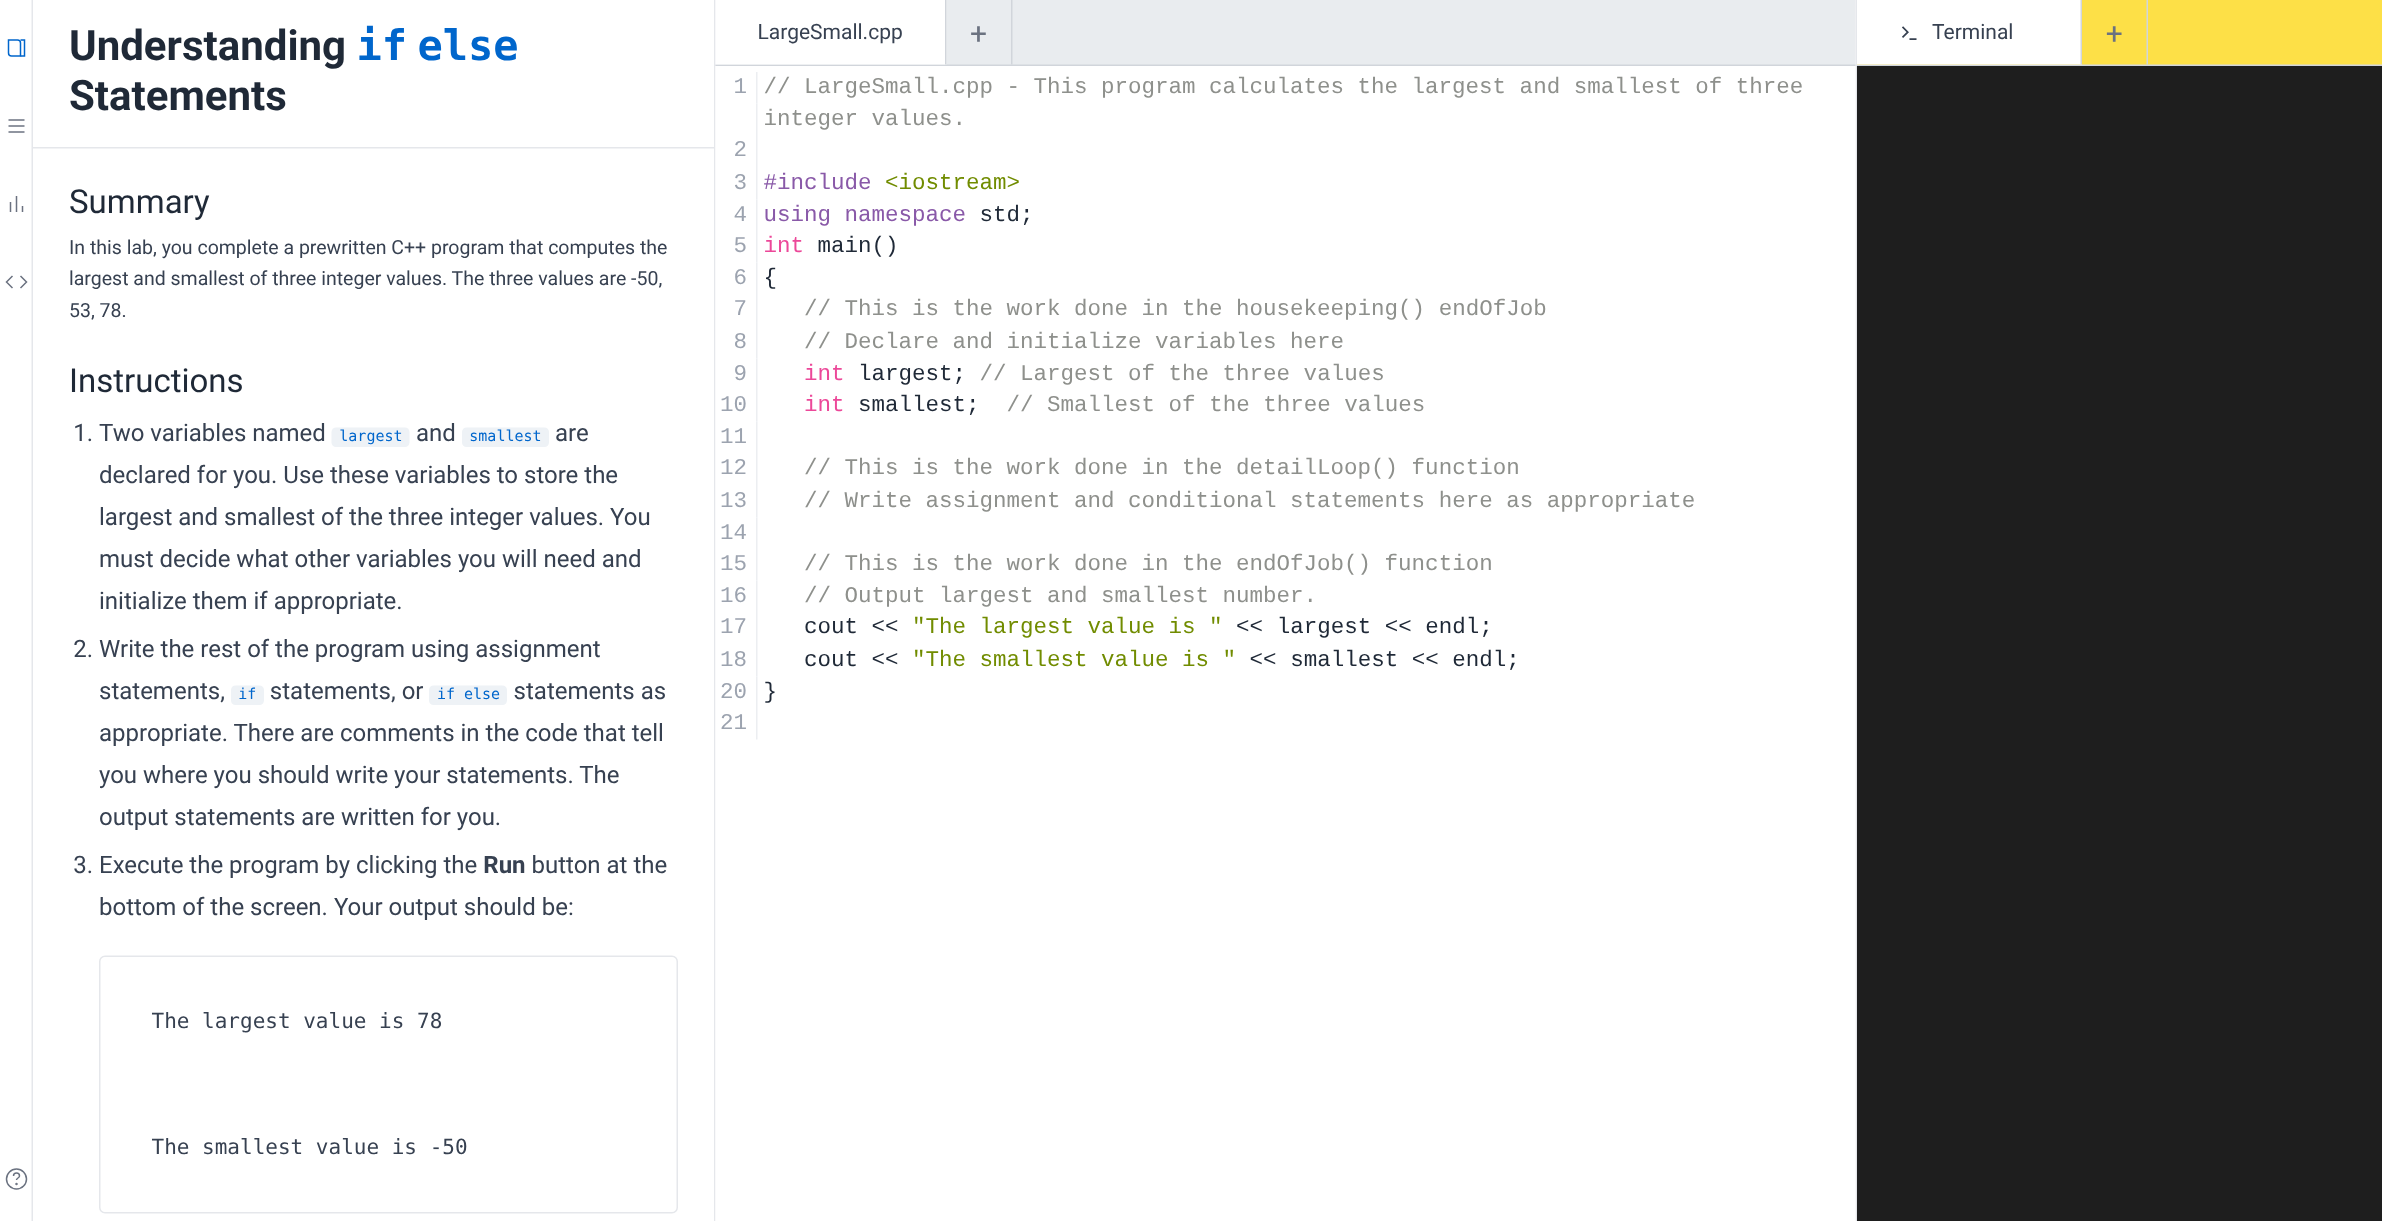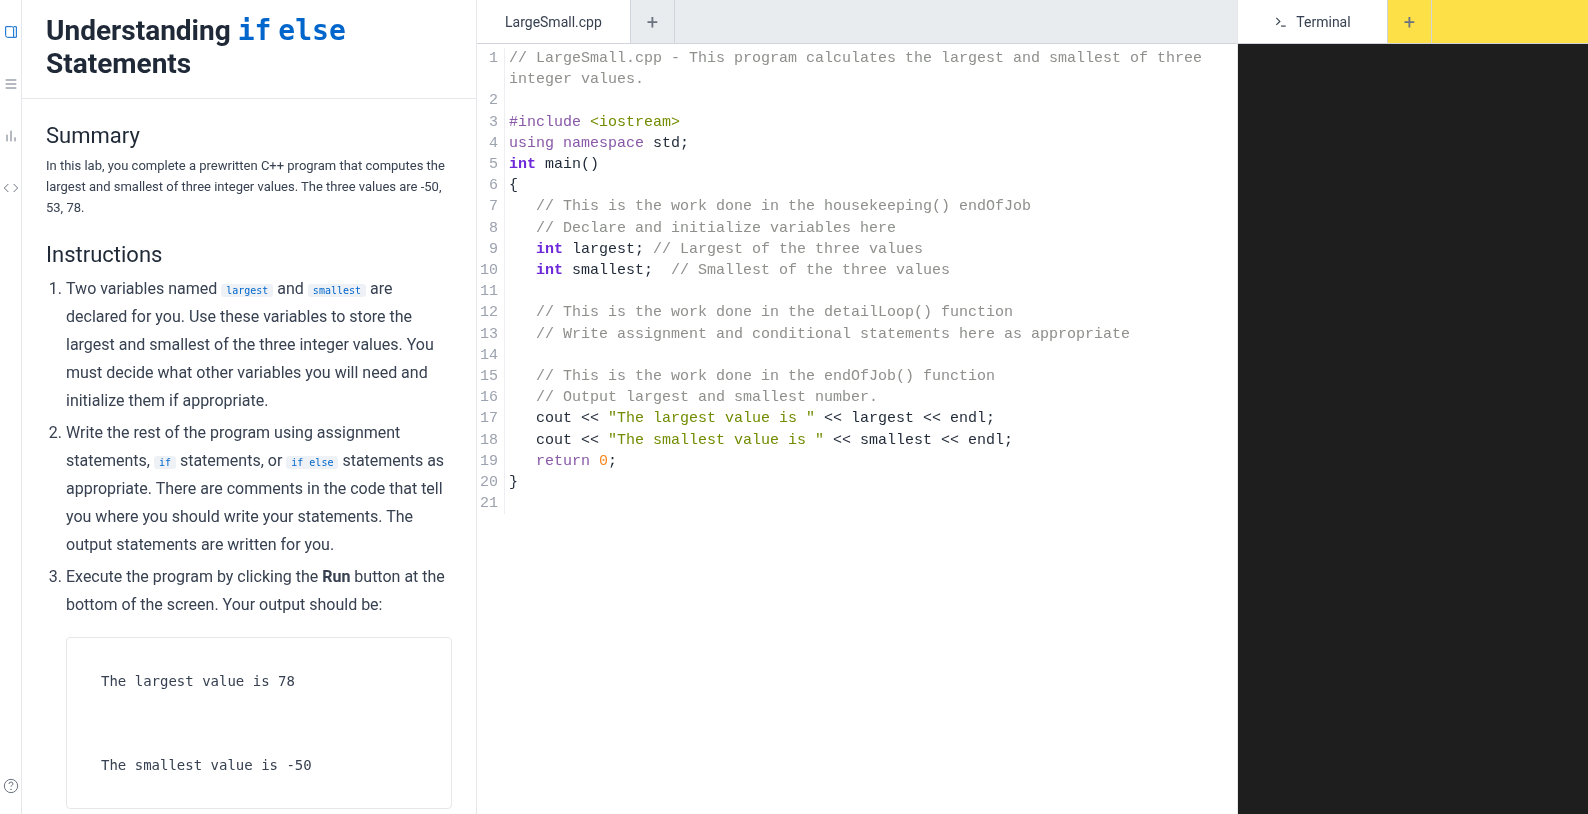--- a/index.html
+++ b/index.html
@@ -23,30 +23,30 @@
   .section p { font-size:13px; line-height:1.6; color:#374151; }
   .section ol { padding-left: 20px; margin-top:4px; }
   .section ol > li { font-size:16px; line-height:1.75; color:#374151; margin-bottom:4px; }
   .inline-code { font-family:"Consolas", monospace; background:#eef2f6; padding:1px 5px; border-radius:3px; font-size:10px; color:#0066cc; }
   .outblock { border:1px solid #e5e7eb; border-radius:4px; margin:18px 0 0 0; padding:22px 34px; font-family:"Consolas", monospace; font-size:14px; color:#374151; white-space:pre-line; line-height:3; }
   .bold { font-weight:700; }
   
   
   .editor-pane { flex:1; display:flex; flex-direction:column; border-right:1px solid #e5e7eb; min-width:0; }
   .tabbar { height:44px; background:#e9ecef; display:flex; align-items:stretch; border-bottom:1px solid #d1d5db; position:relative; }
-  .tab { background:#fff; border-right:1px solid #d1d5db; padding: 0 28px; display:flex; align-items:center; font-size:14px; color:#374151; min-width:150px;justify-content:center; }
+  .tab { background:#fff; border-right:1px solid #d1d5db; padding: 0 28px; display:flex; align-items:center; font-size:14px; color:#374151; min-width:150px; }
   .tabplus { width:44px; display:flex; align-items:center; justify-content:center; color:#6b7280; font-size:20px; cursor:pointer; border-right:1px solid #d1d5db;}
   .code-area { flex:1; overflow:auto; font-family:"Consolas","Courier New",monospace; font-size:15px; line-height:21.2px; background:#fff; position:relative; padding-top:4px;}
   .code-row { display:flex; }
   .gutter { width:28px; text-align:right; color:#9ca3af; padding-right:6px; flex-shrink:0; user-select:none; border-right:1px solid #eceef1;}
   .codeline { padding-left:4px; white-space:pre; color:#1f2937;}
   
   .c-comment { color:#8e908c; }
   .c-keyword { color:#8959a8; }
-  .c-type    { color:#6d28d9;font-weight:bold; }
+  .c-type    { color:#ec4899; }
   .c-pre     { color:#8959a8; }
   .c-string  { color:#718c00; }
   .c-num     { color:#f5871f; }
   .c-inc     { color:#718c00; }
   
   
   .terminal-pane { width:350px; display:flex; flex-direction:column; flex-shrink:0; }
   .terminal-pane .tabbar { background:#fde047; }
   .terminal-pane .tab svg { width:14px; height:14px; margin-right:8px; }
   .term-body { flex:1; background:#1e1e1e; }
@@ -202,24 +202,20 @@
         </div>
         <div class="code-row">
           <div class="gutter">17</div>
           <div class="codeline"><span>   cout &lt;&lt; </span><span class="c-string">"The largest value is "</span><span> &lt;&lt; largest &lt;&lt; endl;</span></div>
         </div>
         <div class="code-row">
           <div class="gutter">18</div>
           <div class="codeline"><span>   cout &lt;&lt; </span><span class="c-string">"The smallest value is "</span><span> &lt;&lt; smallest &lt;&lt; endl;</span></div>
         </div>
         <div class="code-row">
-          <div class="gutter">19</div>
-          <div class="codeline"><span>   </span><span class="c-keyword">return </span><span class="c-num">0</span><span>;</span></div>
-        </div>
-        <div class="code-row">
           <div class="gutter">20</div>
           <div class="codeline"><span>} </span></div>
         </div>
         <div class="code-row">
           <div class="gutter">21</div>
           <div class="codeline"></div>
         </div>
       </div>
   </div>
 

